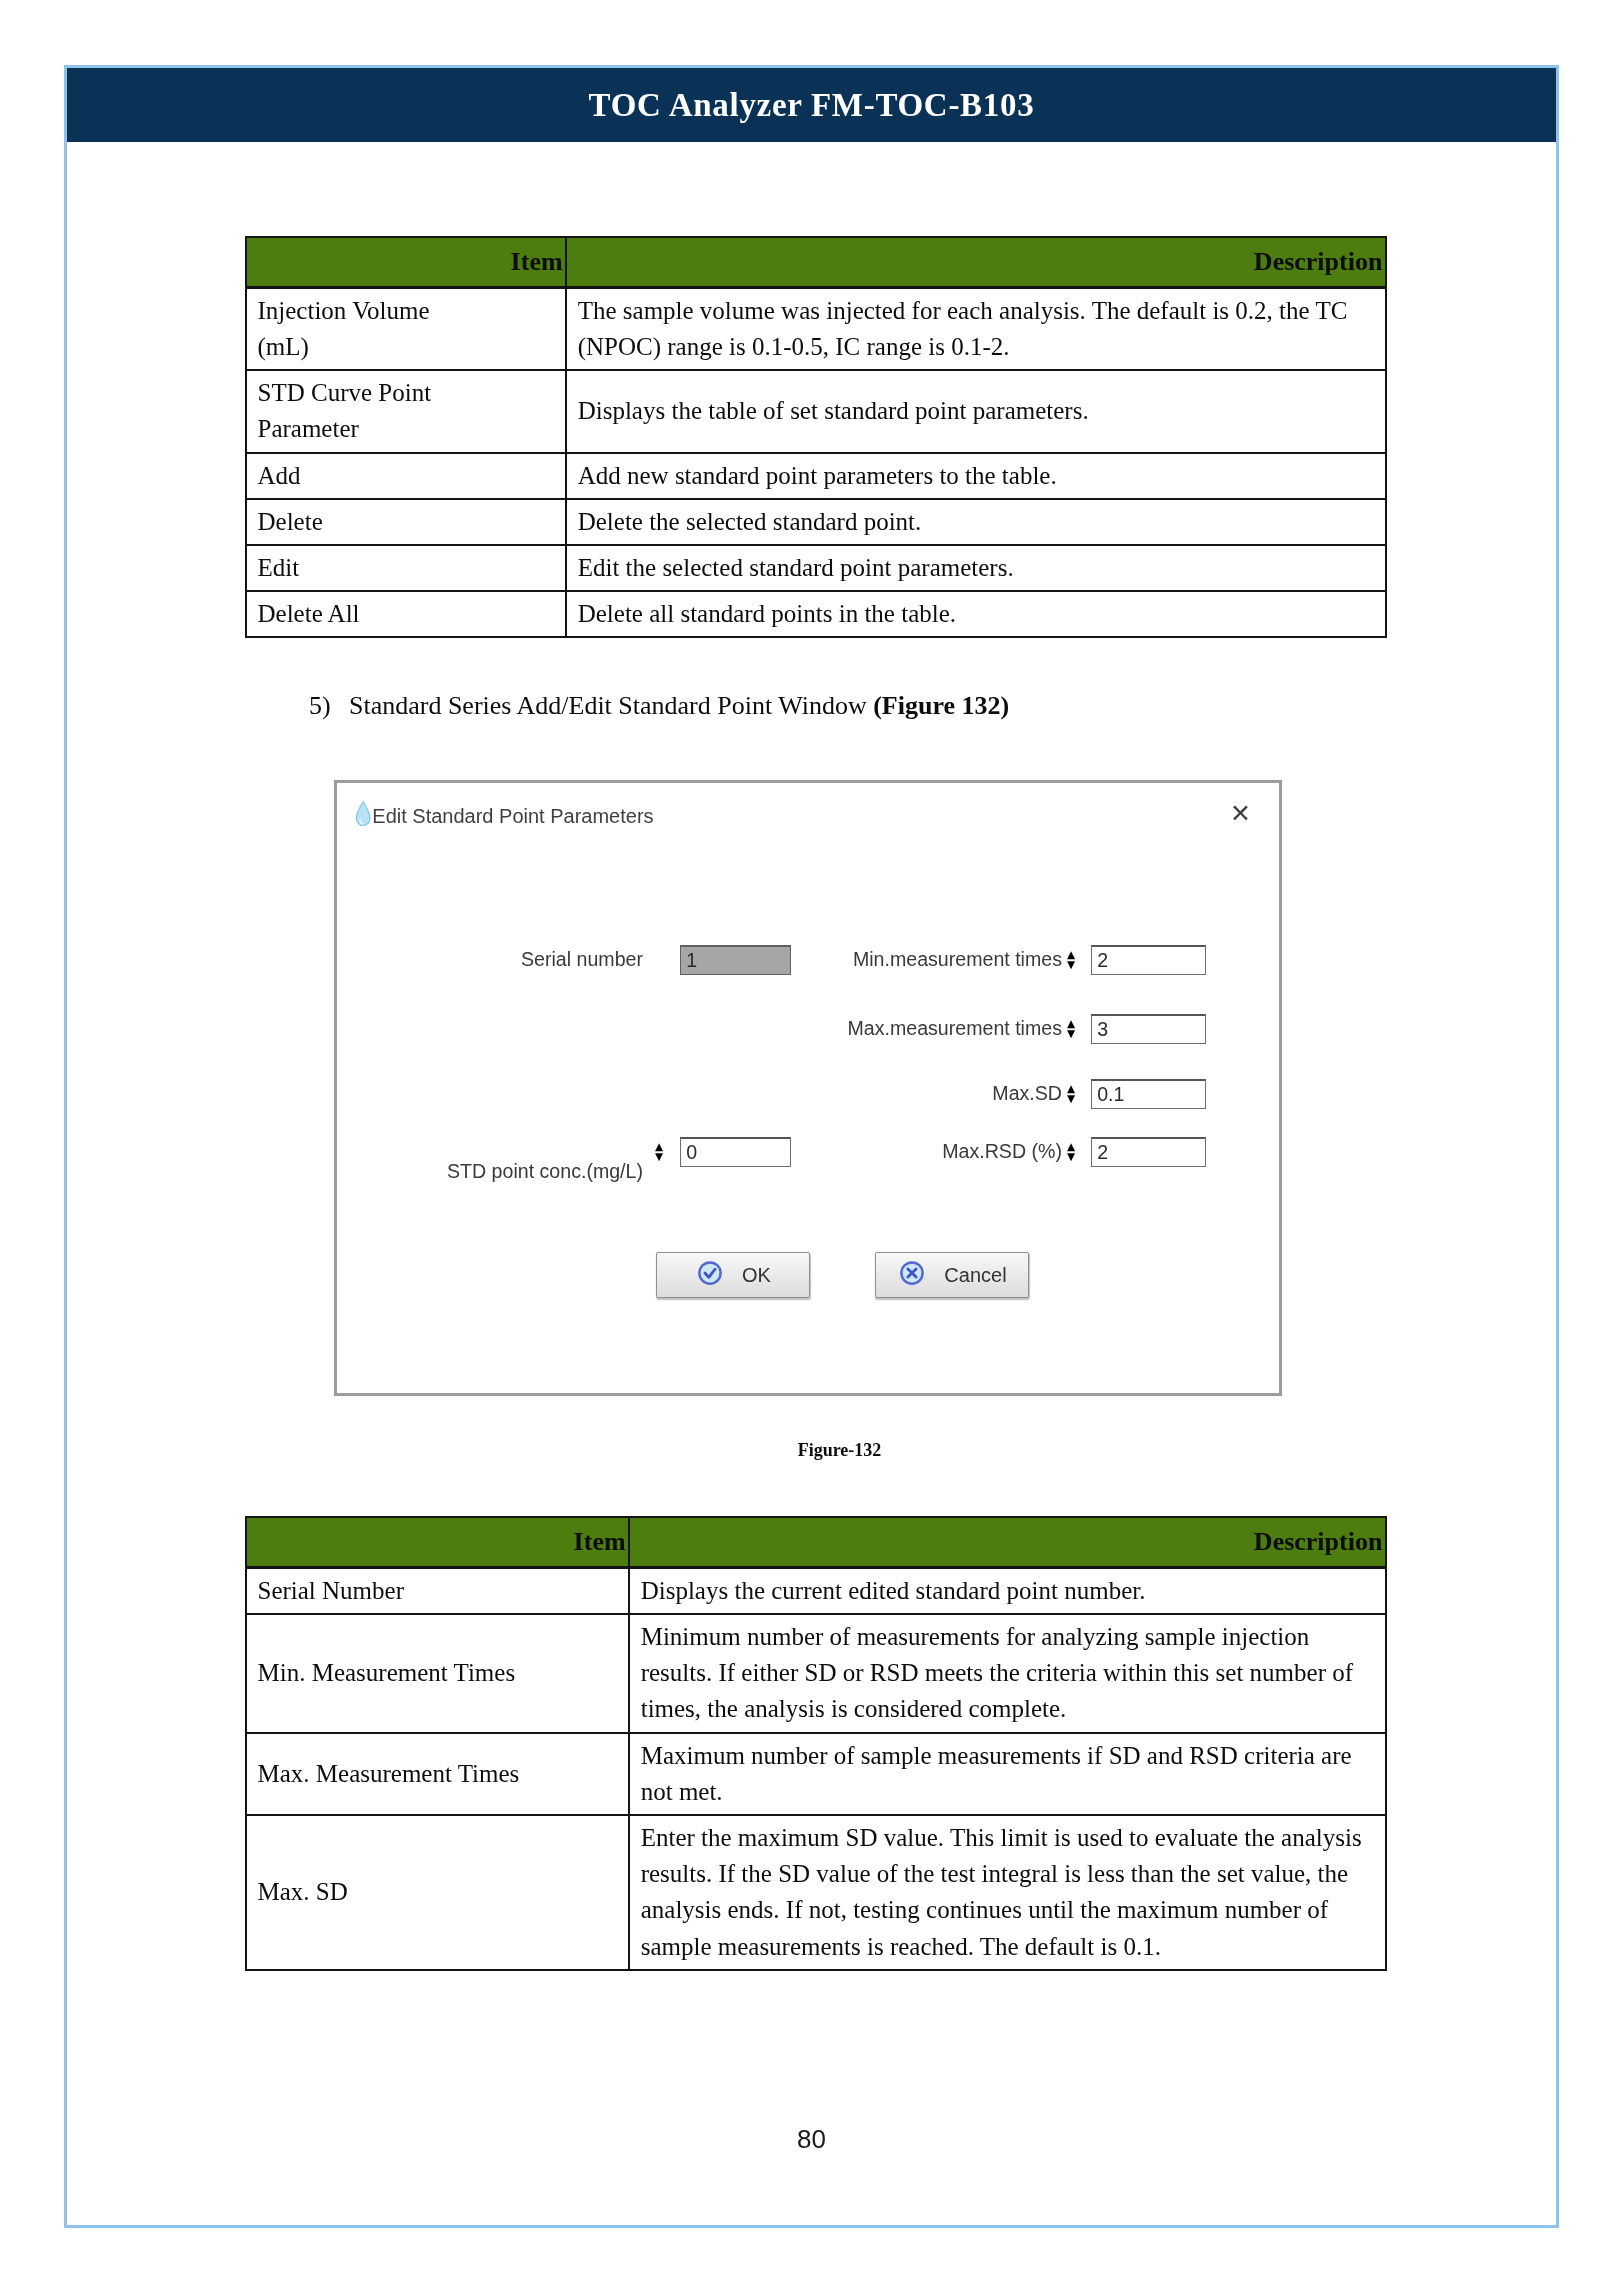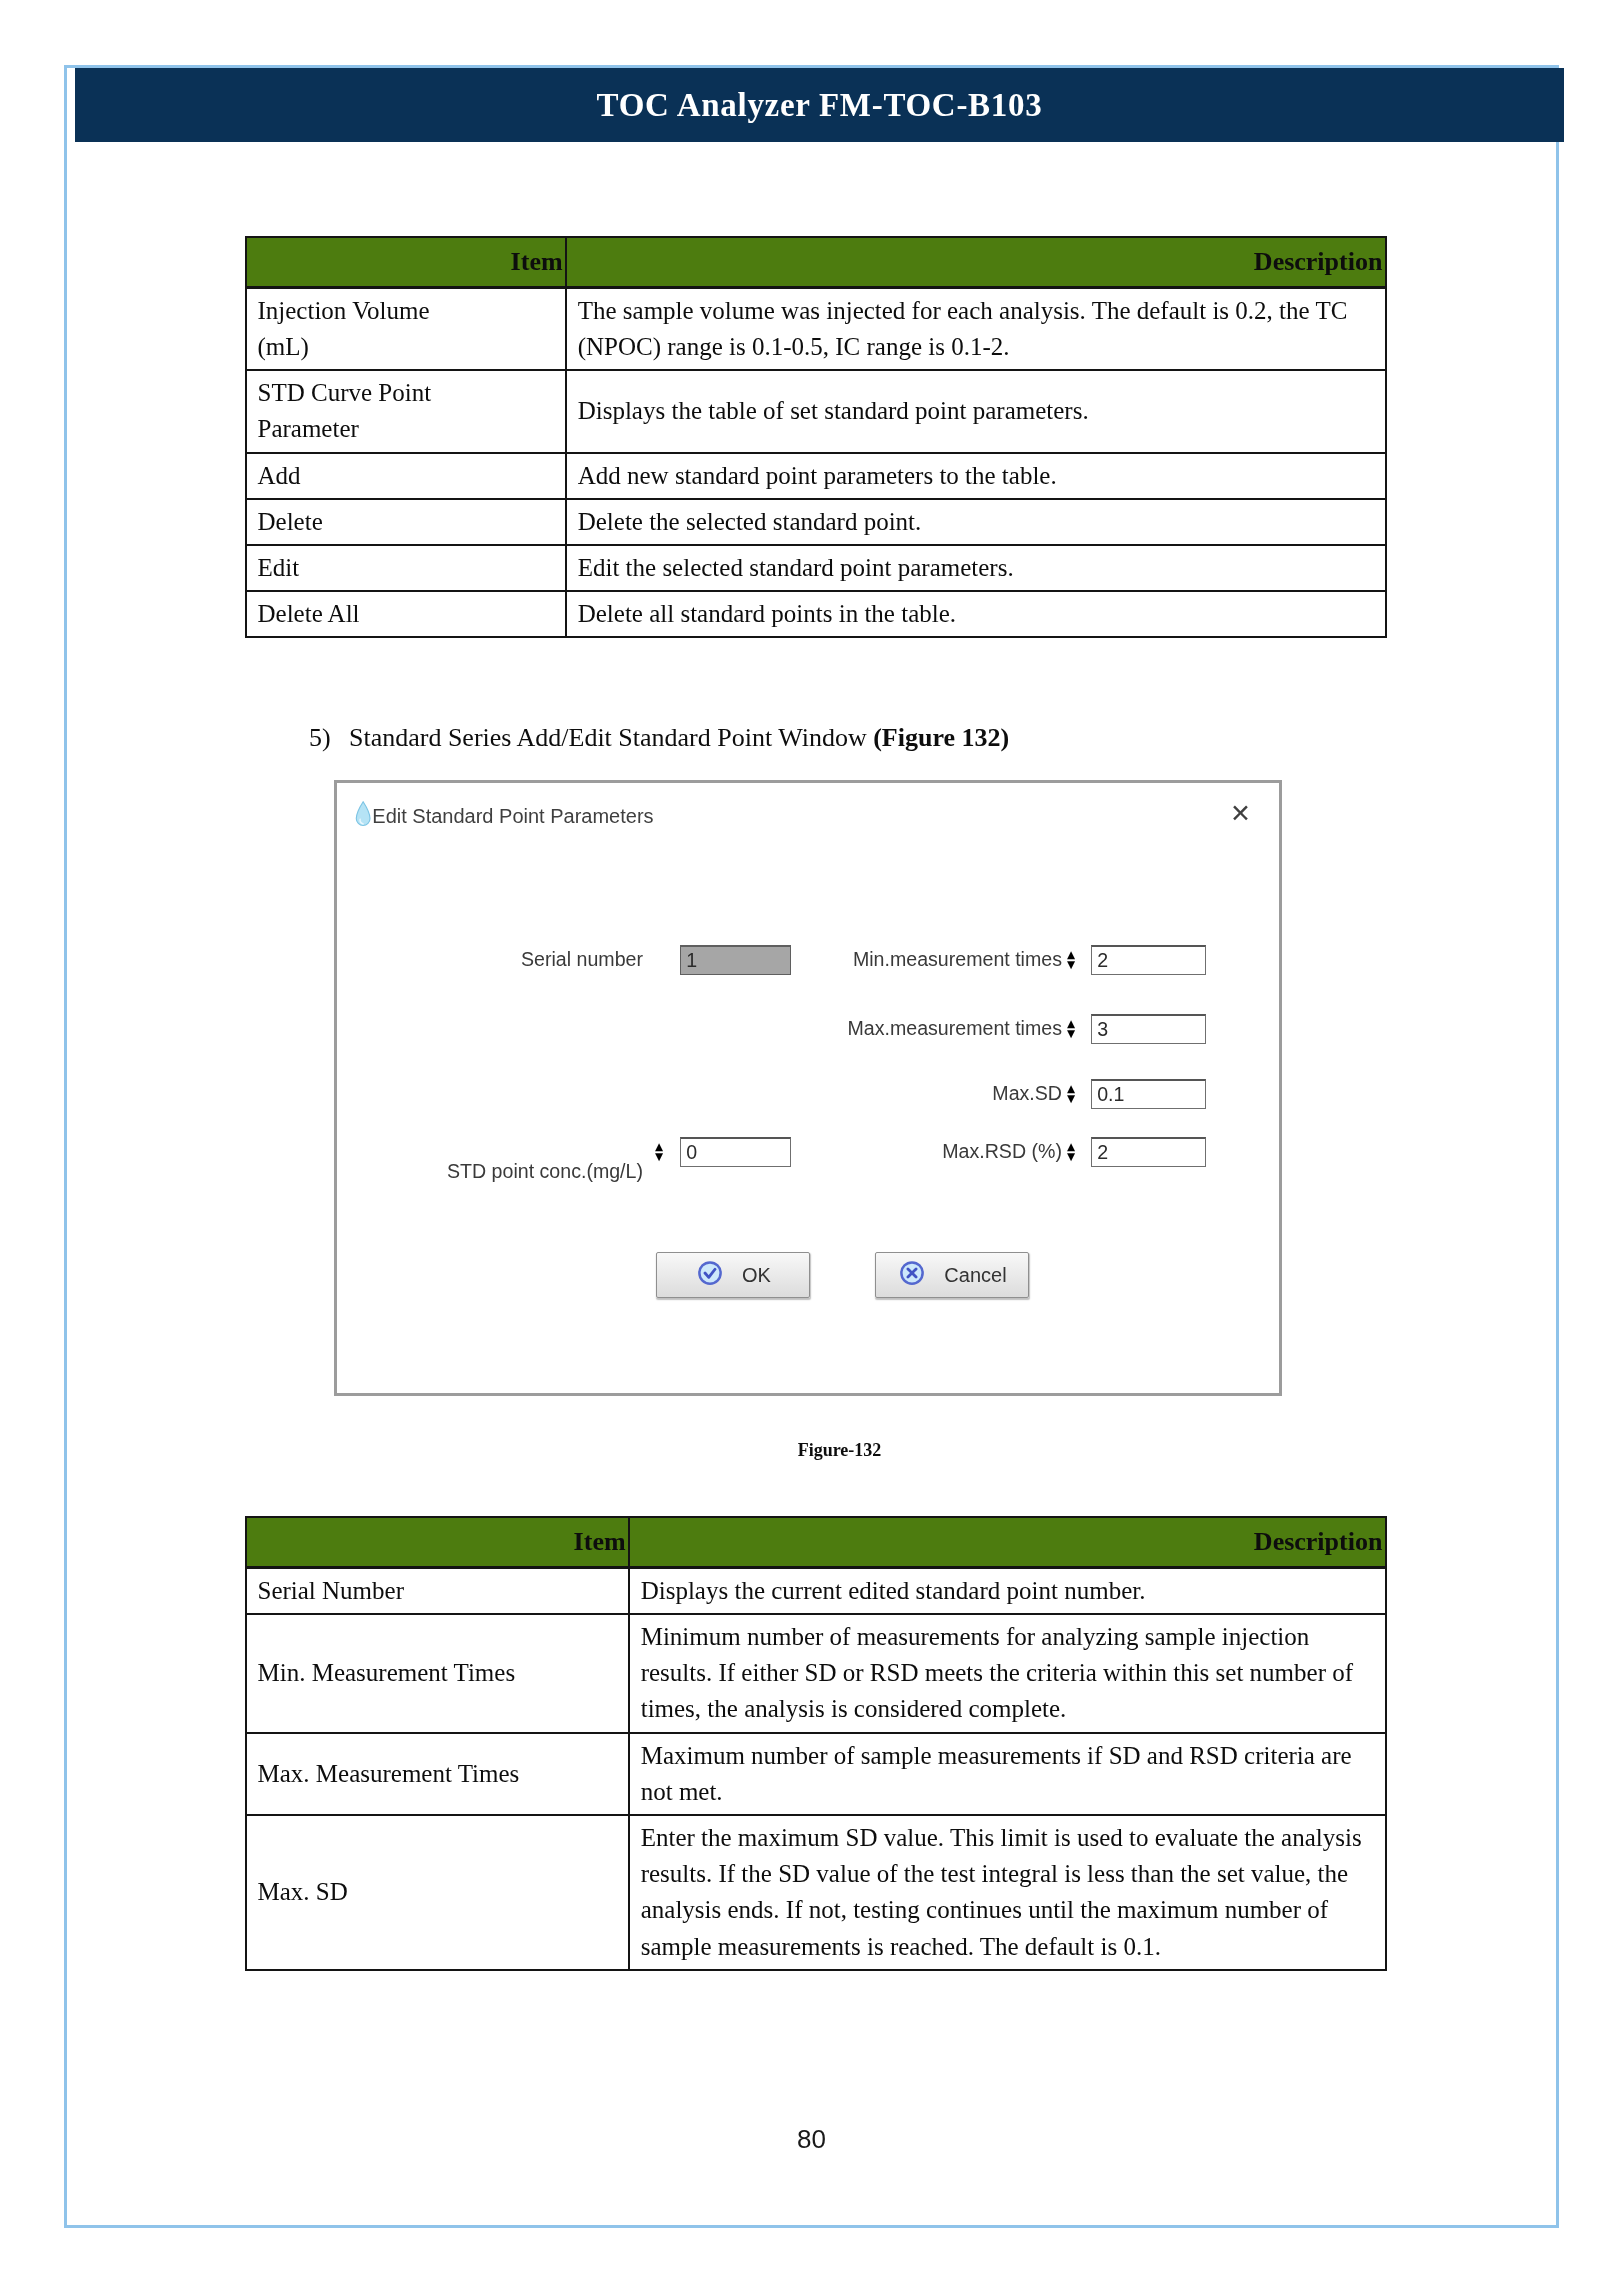--- a/index.html
+++ b/index.html
@@ -6,21 +6,21 @@
   body{
     width:1623px;height:2295px;position:relative;background:#ffffff;
     font-family:"Liberation Serif",serif;color:#111;
   }
   
   .page-frame{
     position:absolute;left:64px;top:65px;width:1495px;height:2163px;
     border:3.3px solid #8fc3ea;box-sizing:border-box;background:#ffffff;
   }
   .header-bar{
-    position:absolute;left:8px;top:0;width:100%;height:74px;background:#0a3156;
+    position:absolute;left:0;top:0;width:100%;height:74px;background:#0a3156;
     display:flex;align-items:center;justify-content:center;
   }
   .header-title{
     font-family:"Liberation Serif",serif;font-weight:bold;font-size:33px;color:#ffffff;
     letter-spacing:0.7px;
   }
   
   table.doc-table{
     position:absolute;border-collapse:collapse;table-layout:fixed;
     font-family:"Liberation Serif",serif;font-size:25px;color:#0d0d0d;
@@ -38,21 +38,20 @@
   #table2{left:245px;top:1516px;width:1142px;}
   #table1 .col-item{width:313px;}
   #table2 .col-item{width:376px;}
   #table1 td.col-item{padding-right:79px;}
   #table2 td.col-item{padding-right:98px;}
   td.col-desc{padding-left:11.8px;padding-right:15.7px;}
   
   .section-line{
     position:absolute;left:309px;top:691px;font-size:26px;color:#0d0d0d;
     font-family:"Liberation Serif",serif;
-    margin-top:32px;
   }
   .section-number{margin-right:18.3px;}
   .figure-ref{font-weight:bold;}
   
   .dialog{
     position:absolute;left:334px;top:780px;width:948px;height:616px;
     background:#ffffff;border:3.3px solid #9c9c9c;box-sizing:border-box;
     font-family:"Liberation Sans",sans-serif;color:#3a3a3a;
   }
   .dlg-titlebar{position:absolute;left:17px;top:18.3px;display:flex;align-items:center;gap:0;}

